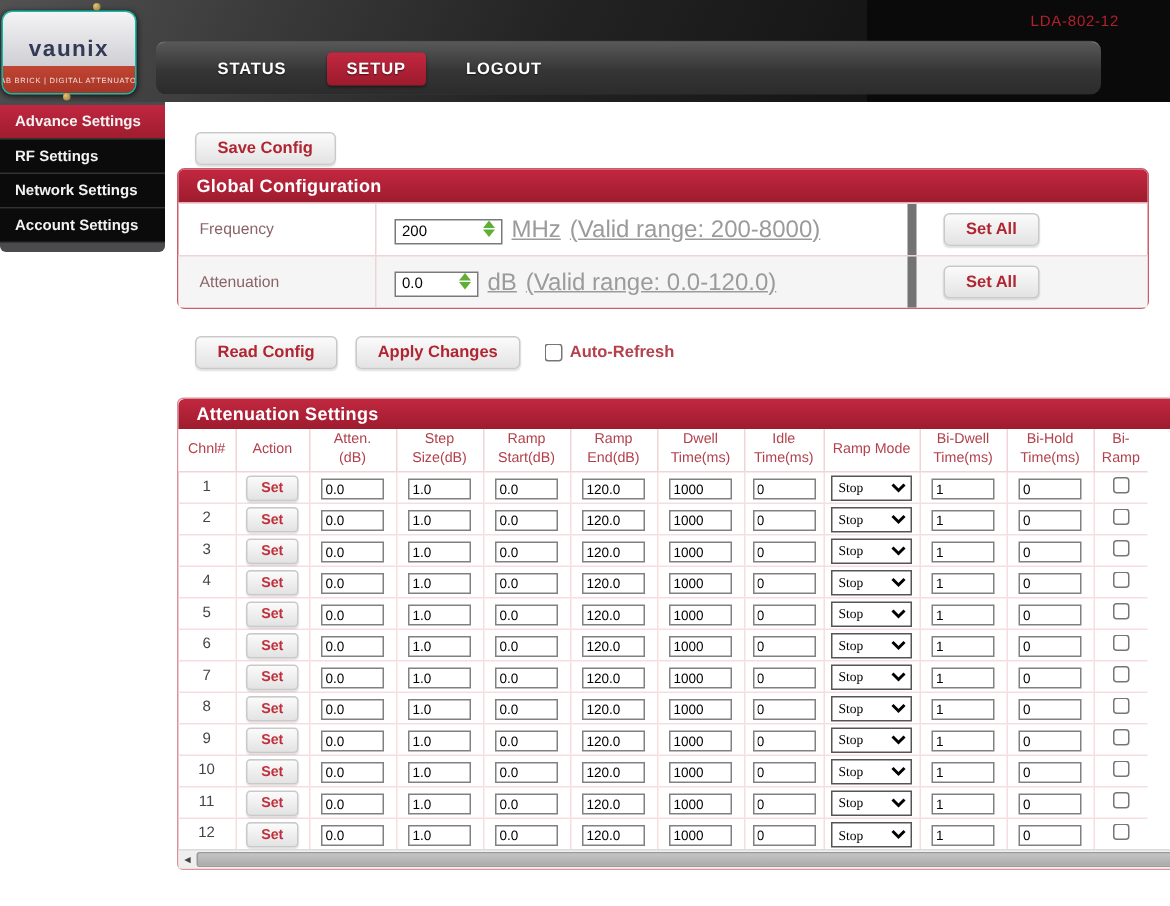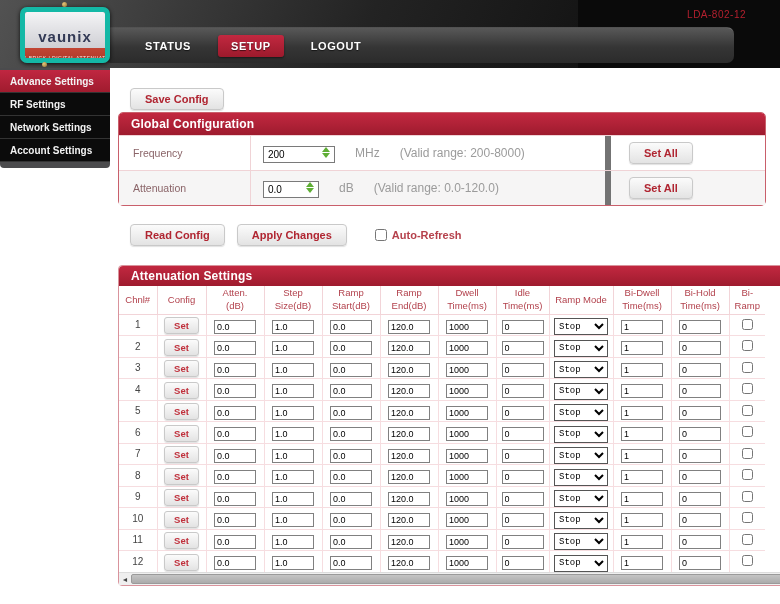--- a/index.html
+++ b/index.html
@@ -15,22 +15,22 @@
     letter-spacing:.5px; }
   .navbar { position:absolute; left:104px; top:27px; width:630px; height:36px;
     border-radius:7px; background:linear-gradient(#585858,#353535 55%,#2b2b2b);
     border-top:1px solid rgba(255,255,255,.18); display:flex; align-items:center;
     padding-left:28px; gap:14px; }
   .nav-item { color:#fff; font-weight:bold; font-size:11px; letter-spacing:.6px;
     padding:5px 13px; border-radius:3px; cursor:pointer; text-shadow:0 1px 1px rgba(0,0,0,.6); }
   .nav-item.active { background:linear-gradient(#c22840,#9c1a2c); box-shadow:0 1px 2px rgba(0,0,0,.5); }
 
   
-  .logo { position:absolute; left:20px; top:7px; width:90px; height:56px; border-radius:7px;
-    overflow:hidden; border:5px solid #14b8a6; box-shadow:0 1px 4px rgba(0,0,0,.8); }
+  .logo { position:absolute; left:1px; top:7px; width:90px; height:56px; border-radius:7px;
+    overflow:hidden; border:1px solid #14b8a6; box-shadow:0 1px 4px rgba(0,0,0,.8); }
   .logo-top { height:36px; background:linear-gradient(#f4f4f6,#cfcfd4);
     display:flex; align-items:flex-end; justify-content:center; }
   .logo-brand { font-size:15px; font-weight:bold; color:#333a56; letter-spacing:1px;
     line-height:1; padding-bottom:4px; }
   .logo-bottom { height:20px; background:linear-gradient(#c14534,#a33324);
     display:flex; align-items:center; justify-content:center; }
   .logo-caption { font-size:5px; color:rgba(255,255,255,.85); letter-spacing:.5px; white-space:nowrap; }
   .screw { position:absolute; width:5px; height:5px; border-radius:50%;
     background:radial-gradient(circle at 35% 35%, #e4c57c, #8f6f2e); }
   .screw.top { left:62px; top:2px; } .screw.bottom { left:42px; top:62px; }
@@ -56,58 +56,58 @@
   .gc-panel { position:absolute; left:118px; top:112px; width:648px;
     border:1px solid #c95f6b; border-radius:5px; background:#fff; }
   .panel-titlebar { height:22px; background:linear-gradient(#c22840,#9e1b2e);
     border-radius:4px 4px 0 0; color:#fff; font-weight:bold; font-size:12px;
     line-height:22px; padding-left:12px; letter-spacing:.2px; }
   .gc-row { display:flex; align-items:center; height:35px; border-top:1px solid #f0d3d6; }
   .gc-row:first-of-type { border-top:none; }
   .gc-row.alt { background:#f6f5f5; }
   .gc-label { width:132px; padding-left:14px; font-size:10.5px; color:#8a6468; flex:0 0 auto;
     border-right:1px solid #f0d3d6; align-self:stretch; display:flex; align-items:center; }
-  .gc-field { flex:1; display:flex; align-items:center; padding-left:12px; gap:20px; }
+  .gc-field { flex:1; display:flex; align-items:flex-end; padding-left:12px; gap:6px; }
   .spin-wrap { position:relative; display:inline-block; }
   .spin-wrap input { width:72px; height:17px; border:1px solid #7a7a7a; font-size:10px;
     padding:1px 18px 1px 4px; font-family:"Liberation Sans", sans-serif; }
   .spin-wrap.narrow input { width:56px; }
   .spinner { position:absolute; right:4px; top:3px; width:9px; height:11px; }
   .spinner i { display:block; width:0; height:0; border-left:4px solid transparent;
     border-right:4px solid transparent; }
   .spinner .up { border-bottom:5px solid #5fae35; margin-bottom:1px; }
   .spinner .dn { border-top:5px solid #5fae35; }
-  .gc-range { font-size:12px; color:#9b9b9b; }
+  .gc-range { font-size:16px; color:#9b9b9b;text-decoration:underline; }
   .gc-setall { width:160px; flex:0 0 auto; border-left:6px solid #737373; align-self:stretch;
     display:flex; align-items:center; padding-left:18px; }
 
   
   .actions { position:absolute; left:130px; top:224px; display:flex; align-items:center; gap:12px; }
   .actions .btn { min-width:74px; }
-  .autorefresh { display:flex; align-items:center; gap:5px; margin-left:16px; }
+  .autorefresh { display:flex; align-items:center; gap:5px; margin-left:4px; }
   .autorefresh input { width:12px; height:12px; }
   .autorefresh label { font-size:11px; color:#b5414c; font-weight:bold; }
 
   
   .at-panel { position:absolute; left:118px; top:265px; width:716px;
     border:1px solid #d9939c; border-radius:4px; background:#fff; }
   .at-panel .panel-titlebar { height:20px; line-height:20px; }
   table.at { width:646px; border-collapse:collapse; table-layout:fixed; }
   table.at th { height:28px; font-size:9.5px; font-weight:normal; color:#b2414c;
     text-align:center; vertical-align:middle; line-height:1.3;
     border-right:1px solid #f2d4d8; border-bottom:1px solid #f2d4d8; background:#fff; }
   table.at td { height:21px; text-align:center; vertical-align:middle;
     border-right:1px solid #f6dde0; border-bottom:1px solid #f6dde0; }
   table.at th:last-child, table.at td:last-child { border-right:none; }
   table.at tr:last-child td { border-bottom:none; }
   td.chnl { font-size:10px; color:#444; }
   td input[type=text] { width:42px; height:14px; border:1px solid #808080; font-size:9px;
     padding:1px 2px; font-family:"Liberation Sans", sans-serif; }
   td select { width:54px; height:17px; font-size:9px; border:1px solid #555;
-    font-family:Liberation Mono, monospace; background:#fff; }
+    font-family:Liberation Serif, serif; background:#fff; }
   td input[type=checkbox] { width:11px; height:11px; }
 
   
   .hscroll { position:relative; height:13px; background:#efefef; border-top:1px solid #dcdcdc; }
   .hs-arrow { position:absolute; top:0; width:10px; height:13px; font-size:7px; color:#444;
     line-height:13px; text-align:center; cursor:pointer; }
   .hs-arrow.left { left:1px; } .hs-arrow.right { right:1px; }
   .hs-thumb { position:absolute; left:12px; right:12px; top:1px; height:10px;
     background:linear-gradient(#c4c4c4,#ababab); border:1px solid #9a9a9a; border-radius:2px;
     cursor:grab; }
@@ -208,21 +208,21 @@
           <col style="width:58px">
           <col style="width:53px">
         <col style="width:64px">
           <col style="width:58px">
           <col style="width:58px">
           <col style="width:36px">
       </colgroup>
       <thead>
           <tr>
             <th>Chnl#</th>
-            <th>Config</th>
+            <th>Action</th>
             <th>Atten.<br>(dB)</th>
             <th>Step<br>Size(dB)</th>
             <th>Ramp<br>Start(dB)</th>
             <th>Ramp<br>End(dB)</th>
             <th>Dwell<br>Time(ms)</th>
             <th>Idle<br>Time(ms)</th>
             <th>Ramp Mode</th>
             <th>Bi-Dwell<br>Time(ms)</th>
             <th>Bi-Hold<br>Time(ms)</th>
             <th>Bi-<br>Ramp</th>

